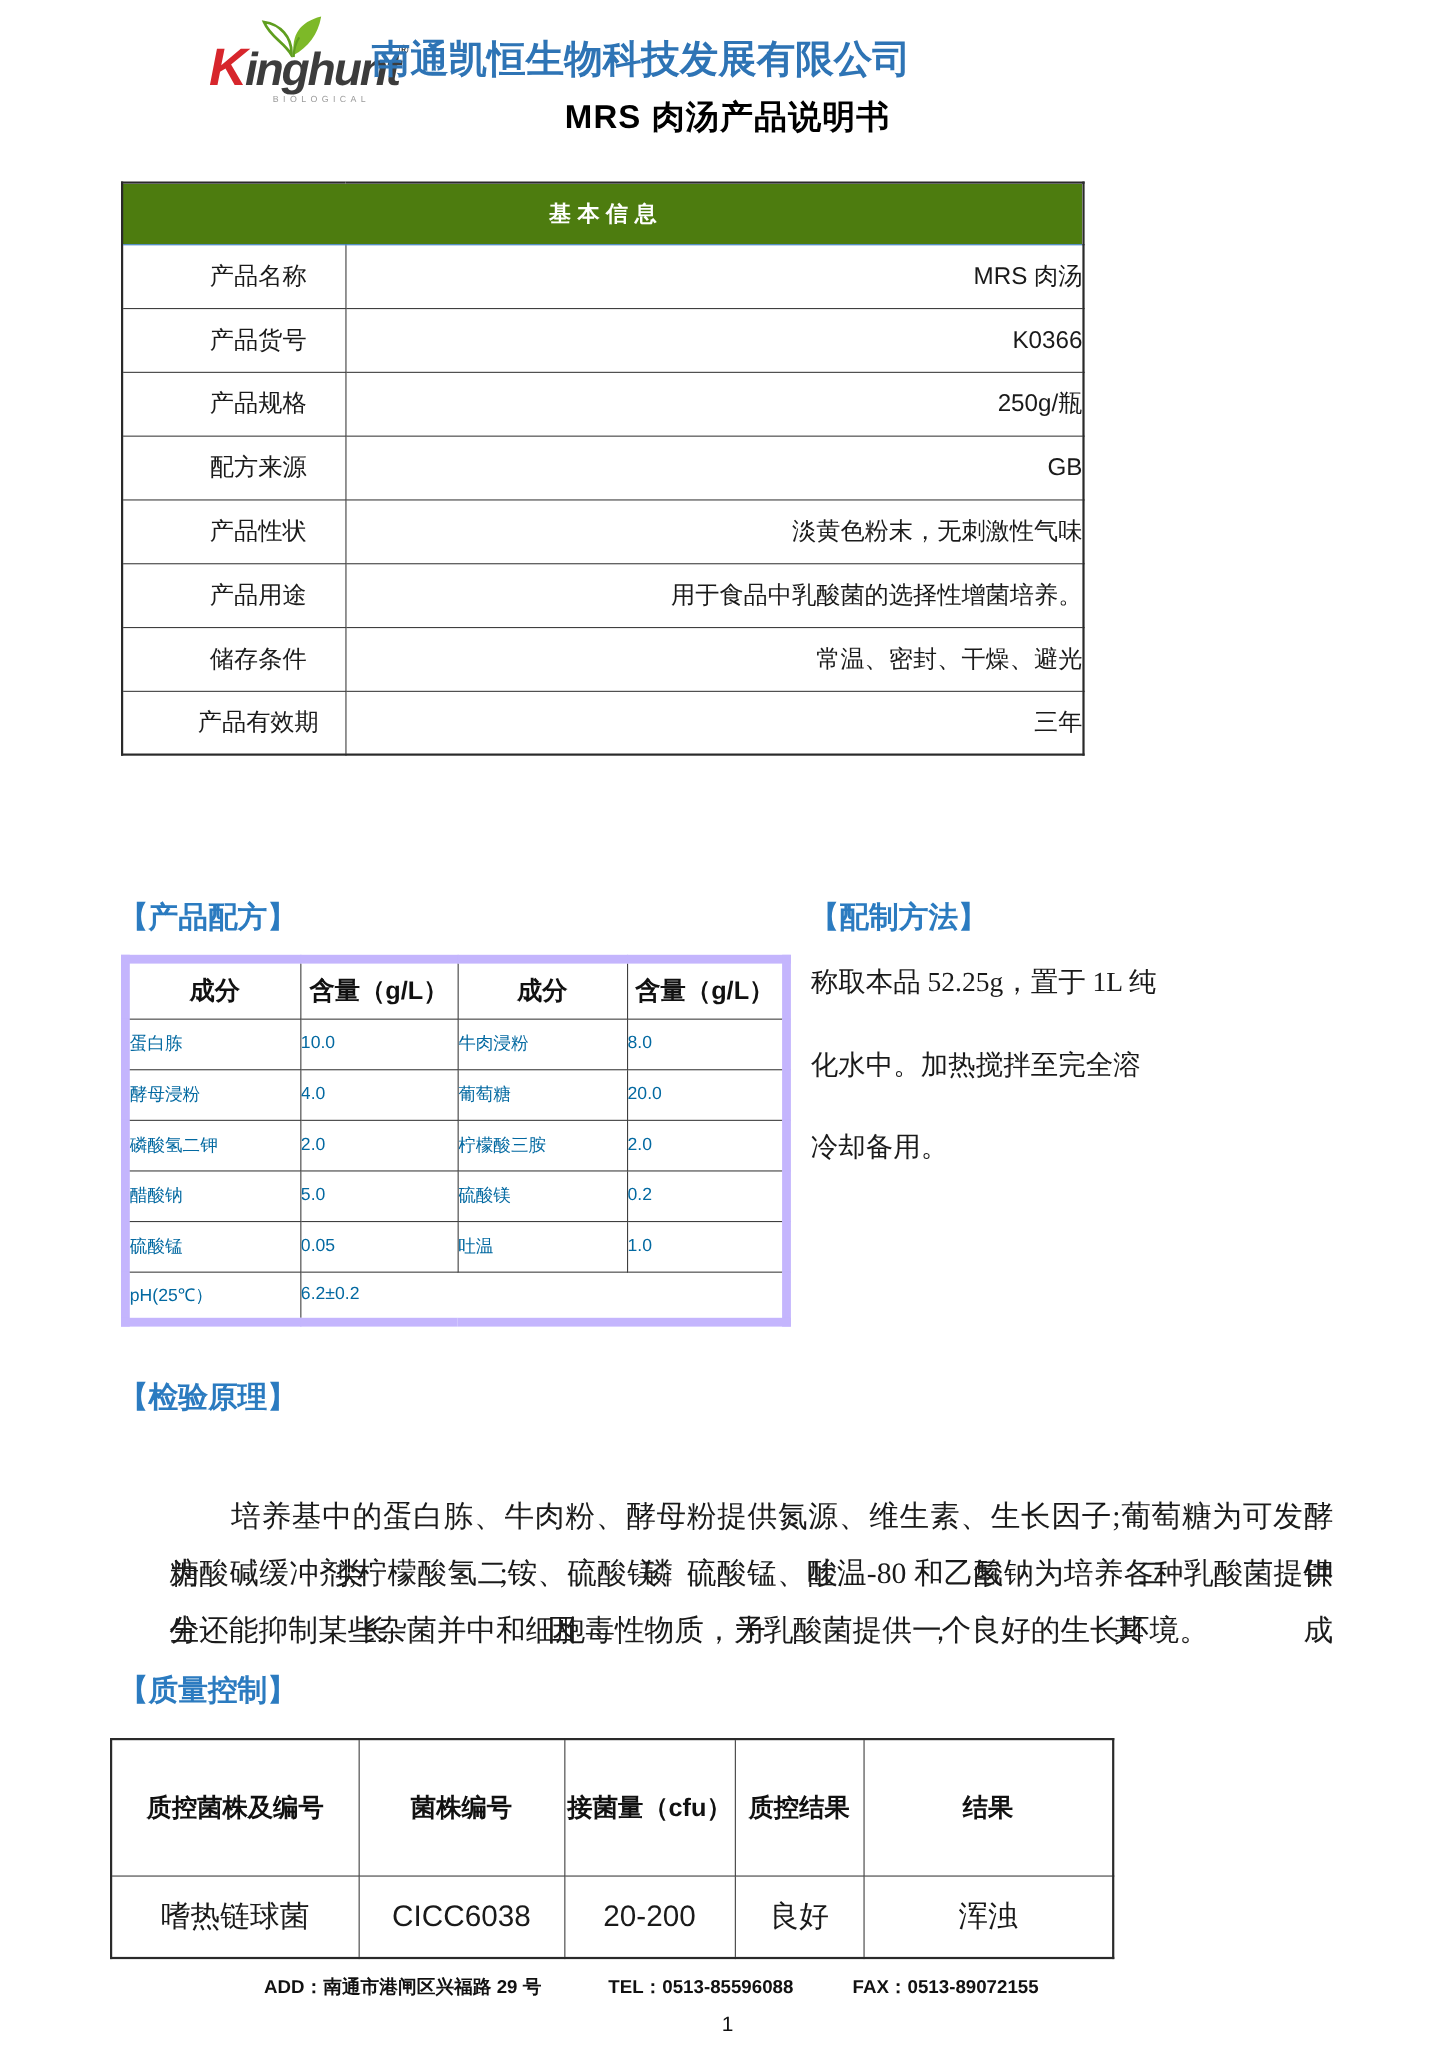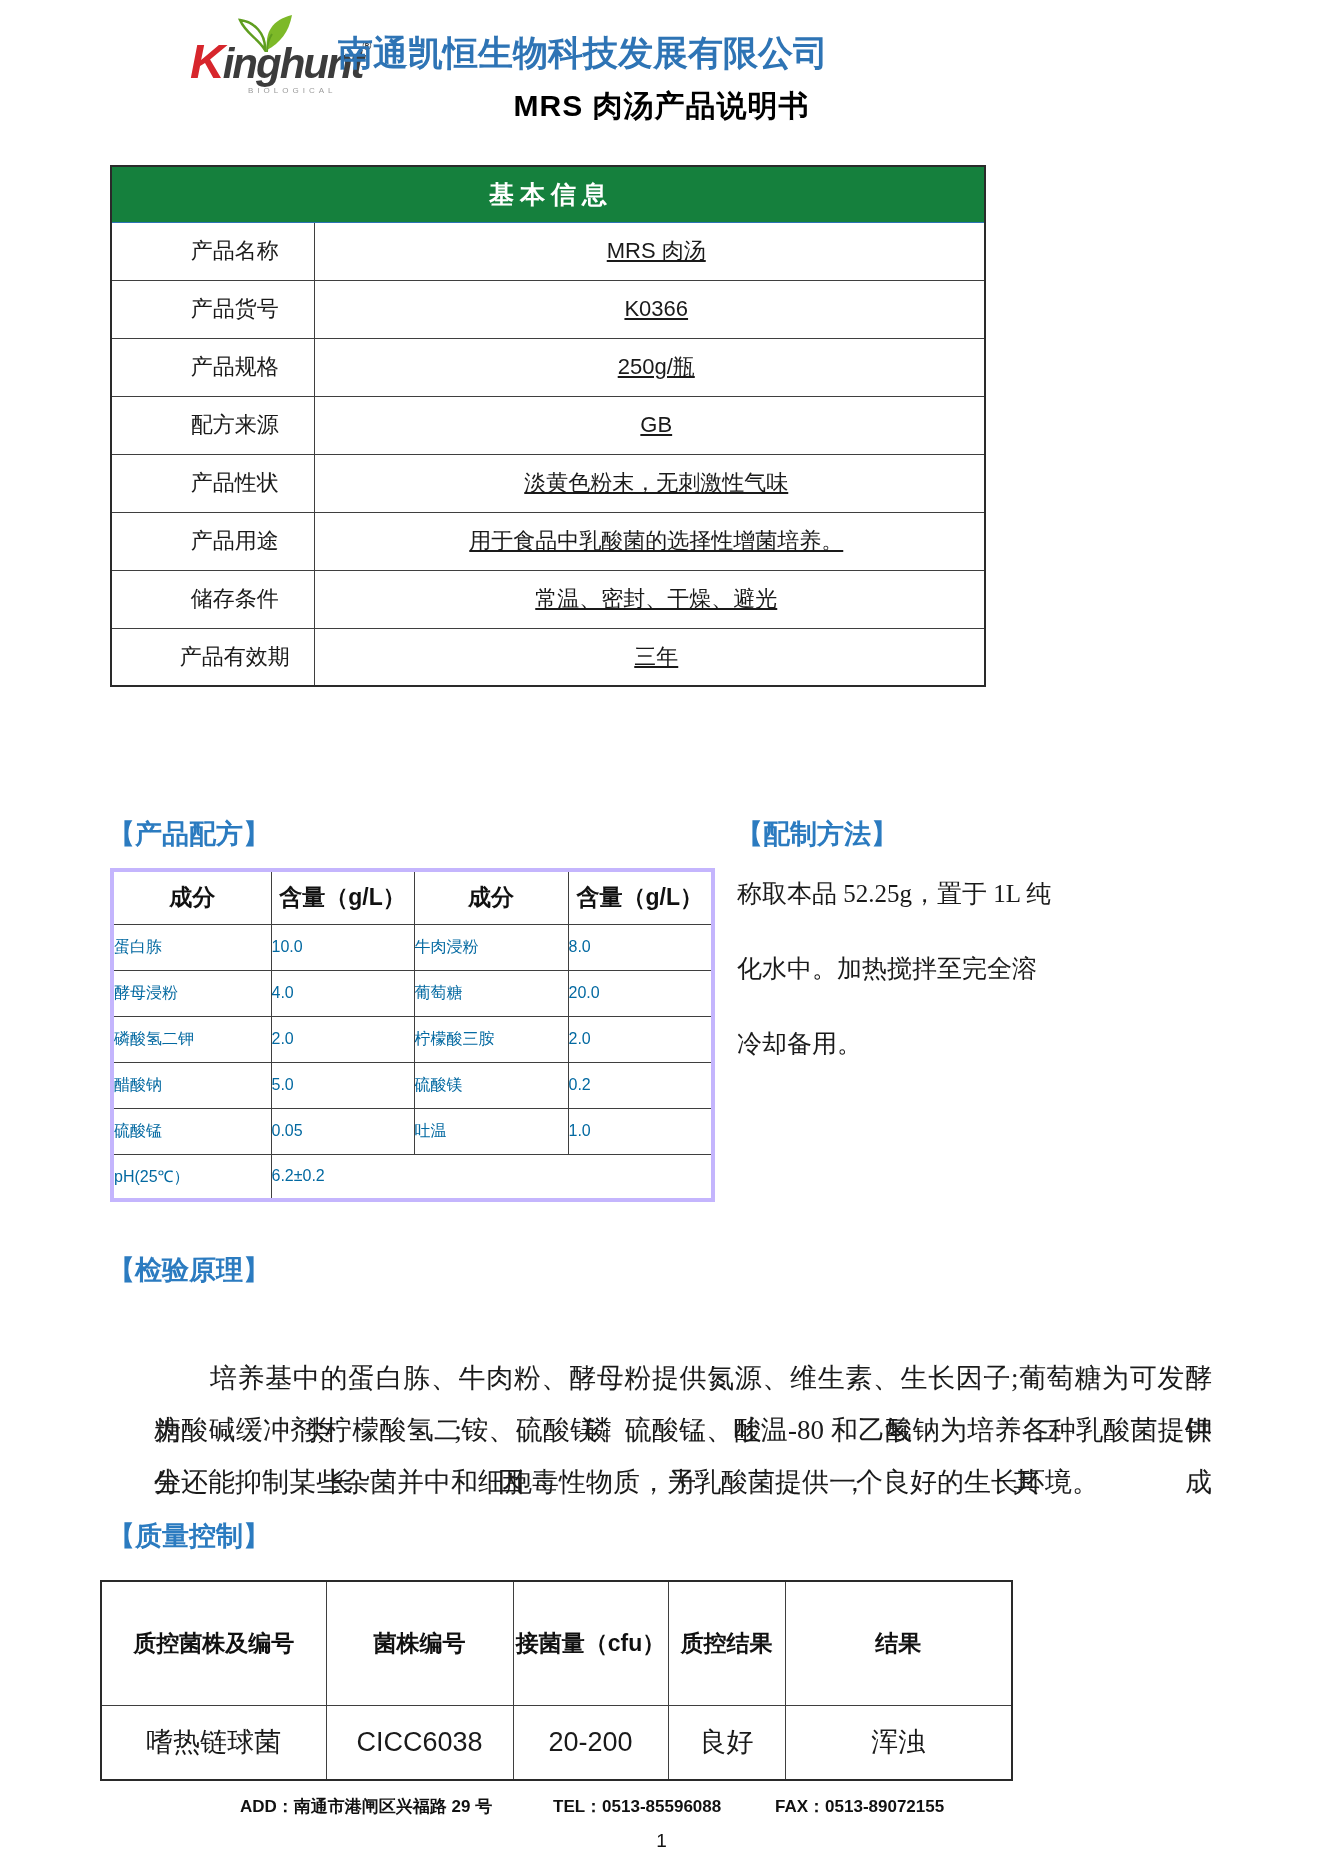--- a/index.html
+++ b/index.html
@@ -15,30 +15,30 @@
   .biological { position:absolute; left:58px; top:62px; font-style:normal; font-weight:normal; font-size:8px; letter-spacing:4px; color:#9b9b9b; }
   .company { position:absolute; left:338px; top:30px; font-size:35px; font-weight:bold; color:#2e74b5; letter-spacing:0px; white-space:nowrap; }
   .doc-title { position:absolute; left:0; top:86px; width:100%; text-align:center; font-size:30px; font-weight:bold; color:#000; letter-spacing:1px; }
 
   
   table { border-collapse:collapse; table-layout:fixed; }
   td, th { border:1px solid #3f3f3f; overflow:hidden; }
 
   
   .basic-table { position:absolute; left:110px; top:165px; width:876px; border:2px solid #2a2a2a; }
-  .basic-table th.band { height:56px; background:#15803d; color:#ffffff; font-size:25px; font-weight:bold; letter-spacing:6px; text-indent:6px; border:1px solid #2e74b5; }
+  .basic-table th.band { height:56px; background:#4d7c0f; color:#ffffff; font-size:20px; font-weight:bold; letter-spacing:6px; text-indent:6px; border:1px solid #2e74b5; }
   .basic-table td { height:58px; font-size:22px; color:#1a1a1a;padding-left:44px; }
   .basic-table td.lbl { width:203px; text-align:center; }
-  .basic-table td.val { text-align:center; padding-left:14px;text-decoration:underline; }
+  .basic-table td.val { text-align:right; padding-left:14px; }
 
   
   .section-title { position:absolute; font-size:27px; font-weight:bold; color:#2b7bc0; white-space:nowrap; }
 
   
-  .formula-table { position:absolute; left:110px; top:868px; width:601px; border:4px solid #c4b5fd; }
+  .formula-table { position:absolute; left:110px; top:868px; width:601px; border:8px solid #c4b5fd; }
   .formula-table th { height:54px; font-size:23px; font-weight:bold; color:#111; text-align:center; }
   .formula-table td { height:46px; font-size:16px; color:#0369a1; text-align:left; }
 
   
   .prep { position:absolute; left:737px; top:856px; width:480px; }
   .prep .line { height:75px; line-height:75px; font-size:25px; color:#1a1a1a; font-family:"Liberation Serif", serif; white-space:nowrap; }
 
   
   .principle { position:absolute; left:110px; top:1352px; width:1102px; }
   .principle .p-line { height:52px; line-height:52px; font-size:27px; color:#1a1a1a; font-family:"Liberation Serif", serif; text-align:justify; text-align-last:justify;margin-left:44px; }

